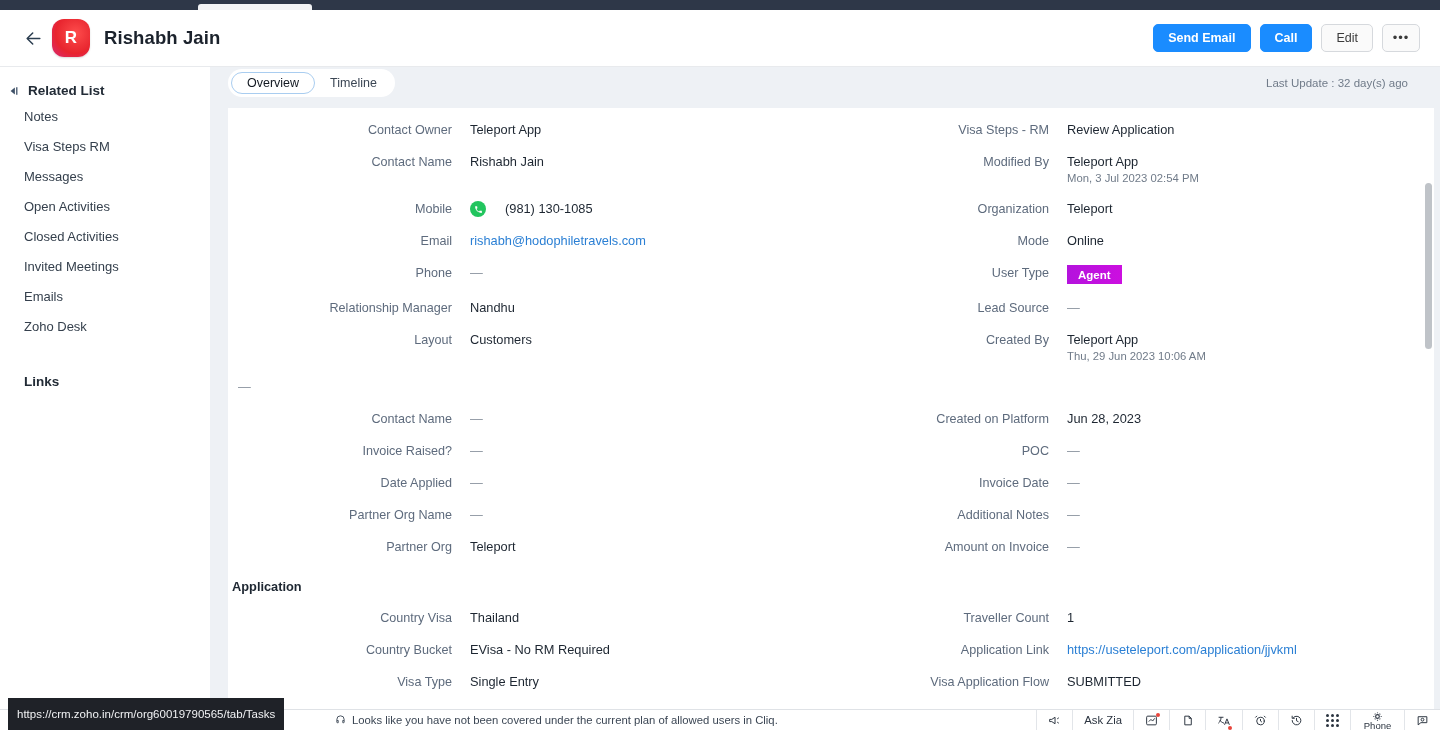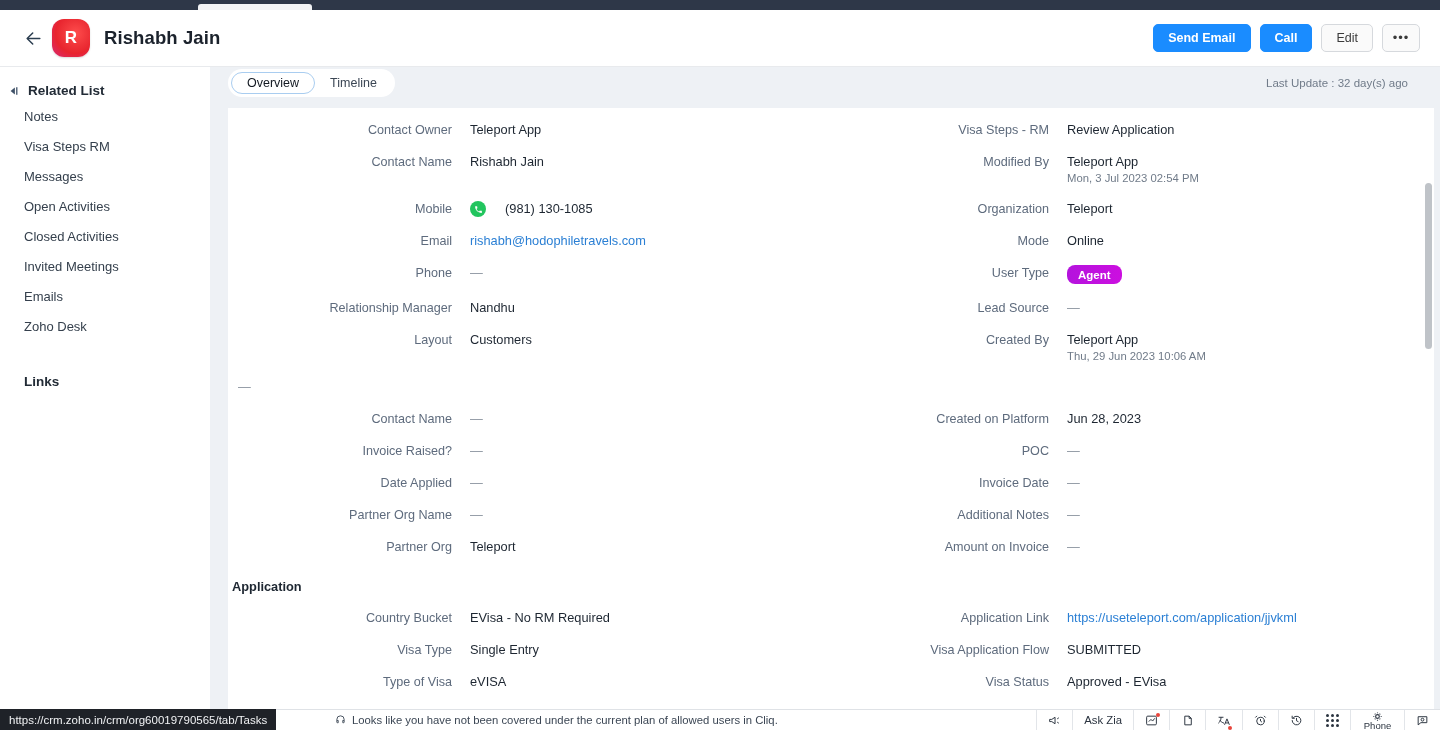--- a/index.html
+++ b/index.html
@@ -117,31 +117,31 @@
   .fvalue.empty { color: #8a939f; }
   .fvalue a { color: #2a7fd4; text-decoration: none; }
   .with-icon { flex-direction: row; align-items: center; gap: 19px; }
   .phone-dot {
     width: 16px; height: 16px; border-radius: 50%; background: #22c55e;
     display: inline-flex; align-items: center; justify-content: center;
     color: #fff; font-size: 9px; flex-shrink: 0;
   }
   .badge {
     display: inline-flex; align-items: center; justify-content: center;
-    height: 19px; padding: 0 11px; border-radius: 8px; color: #fff;
+    height: 19px; padding: 0 11px; border-radius: 0; color: #fff;
     font-size: 11.5px; font-weight: 600;
     background: linear-gradient(90deg, #b413dd 0%, #cc0fe0 100%);
   }
   .section-title {
     font-size: 12.8px; font-weight: 700; color: #1d2631;
     padding: 16px 0 8px 2px; margin-left: 2px;
   }
   
   #status-url {
-    position: absolute; left: 0; bottom: 0; height: 21px;
+    position: absolute; left: 8px; bottom: 0; height: 32px;
     background: #1f2228; color: #f1f2f4; font-size: 11.5px;
     display: flex; align-items: center; padding: 0 9px; z-index: 40;
     font-family: "Liberation Sans", sans-serif;
   }
   #footer-bar {
     position: absolute; left: 0; bottom: 0; width: 1440px; height: 21px;
     background: #ffffff; border-top: 1px solid #dfe2e6;
     display: flex; align-items: center; z-index: 20;
   }
   #cliq-note {
@@ -386,20 +386,30 @@
           <div class="fvalue">Teleport</div>
         </div>
         <div class="col">
           <div class="flabel">Amount on Invoice</div>
           <div class="fvalue empty">—</div>
         </div>
       </div>
 
       <div class="section-title">Application</div>
 
+      <div class="field-row">
+        <div class="col">
+          <div class="flabel">Country Visa</div>
+          <div class="fvalue">Thailand</div>
+        </div>
+        <div class="col">
+          <div class="flabel">Traveller Count</div>
+          <div class="fvalue">1</div>
+        </div>
+      </div>
 
       <div class="field-row">
         <div class="col">
           <div class="flabel">Country Bucket</div>
           <div class="fvalue">EVisa - No RM Required</div>
         </div>
         <div class="col">
           <div class="flabel">Application Link</div>
           <div class="fvalue">
             <a href="#">https://useteleport.com/application/jjvkml</a>

